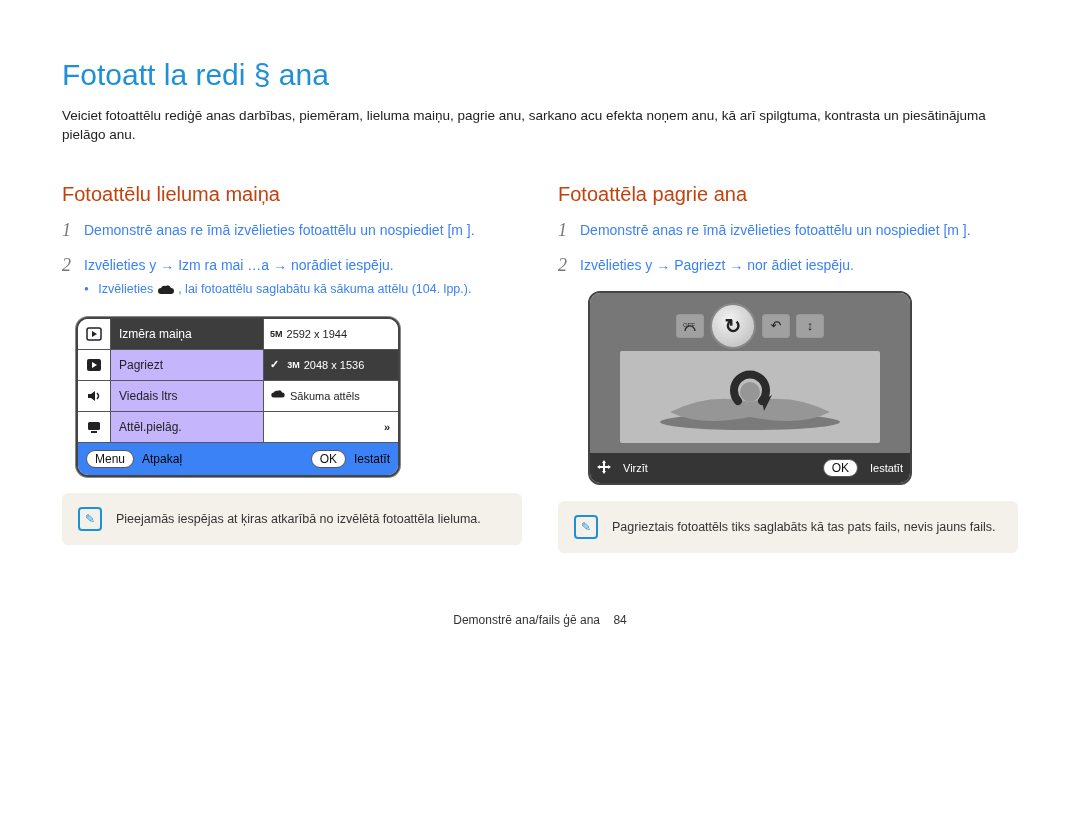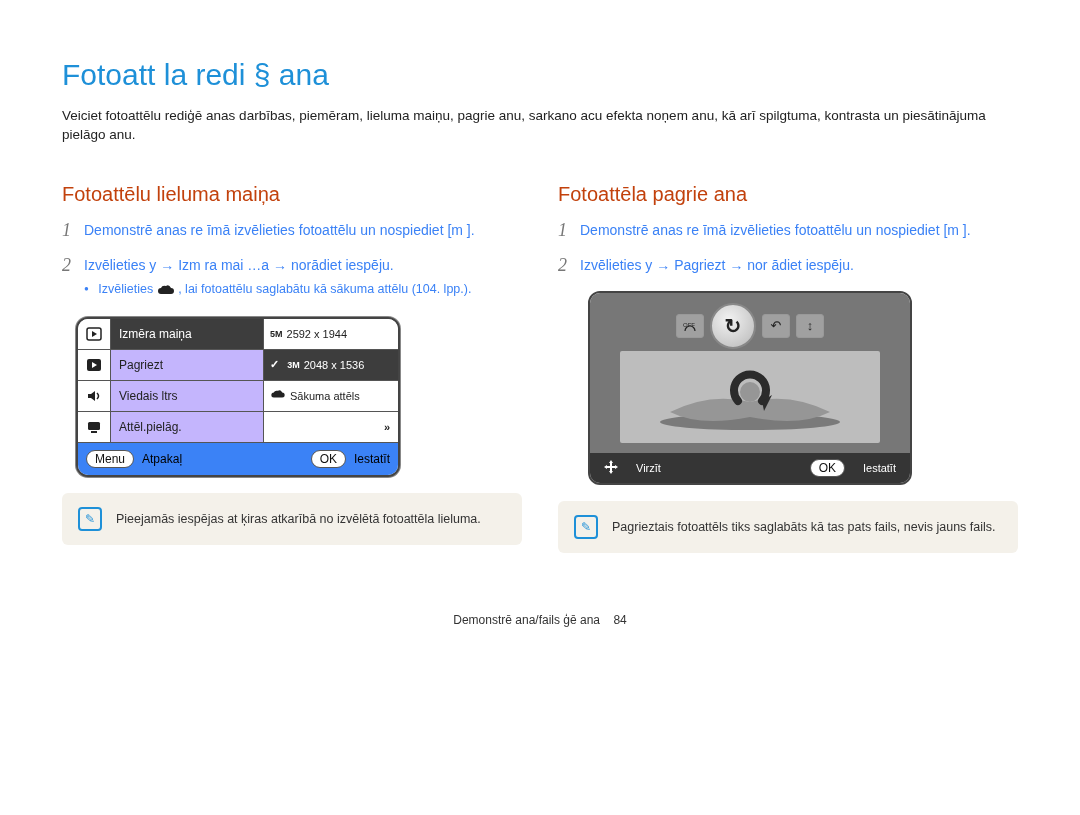--- a/index.html
+++ b/index.html
@@ -240,22 +240,22 @@
     position: absolute;
     bottom: 0;
     left: 0;
     right: 0;
     height: 30px;
     background: rgba(0,0,0,0.55);
     display: flex;
     align-items: center;
     color: #fff;
     font-size: 11px;
-    padding: 0 14px;
-    gap: 18px;
+    padding: 0 7px;
+    gap: 12px;
   }
   .rotui .footerbar .spacer {
     flex: 1;
   }
   .arrowicon {
     font-size: 34px;
     color: #2b2b2b;
     font-weight: bold;
   }
   

